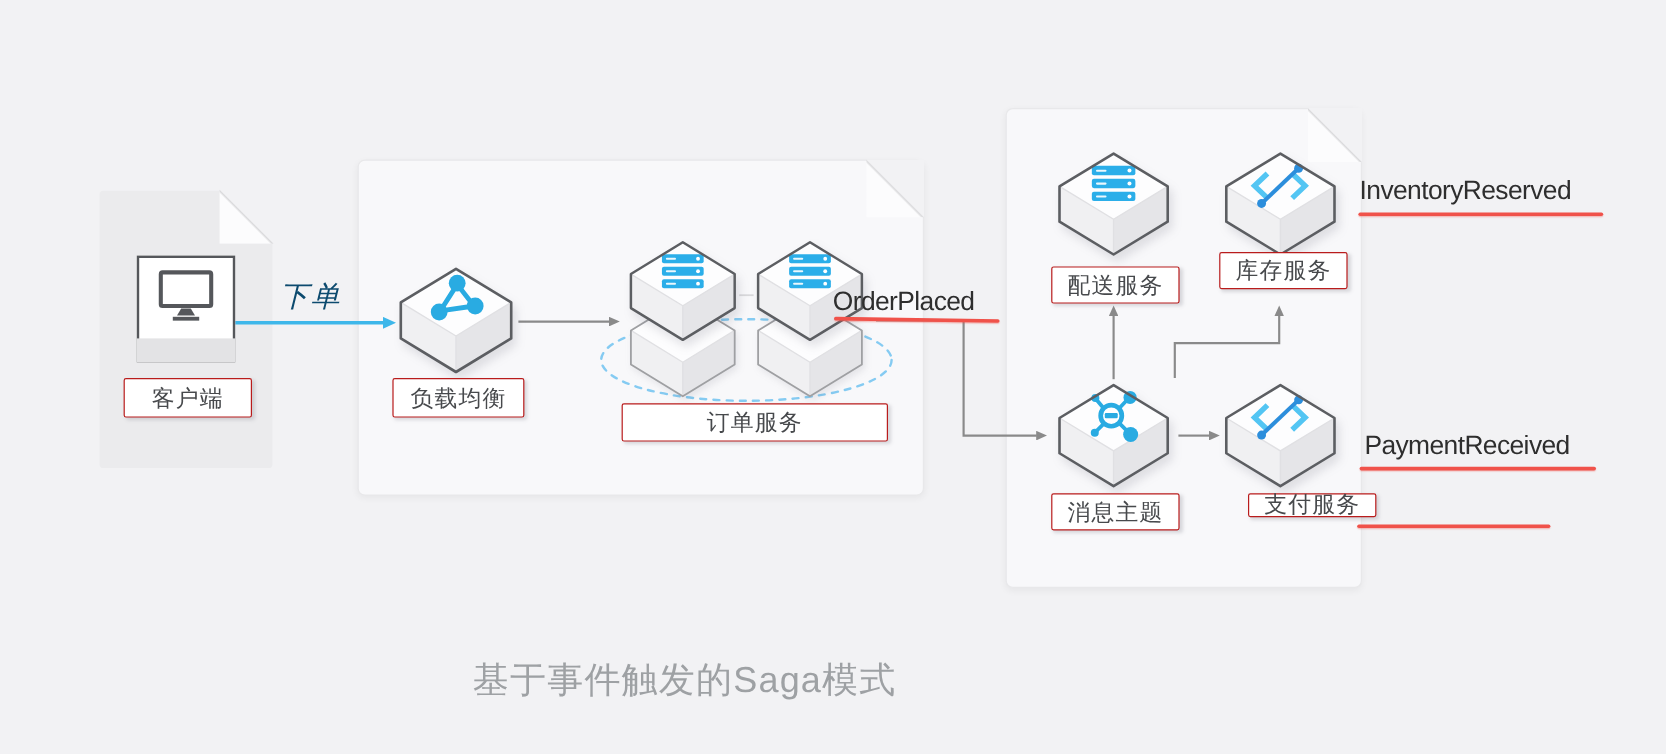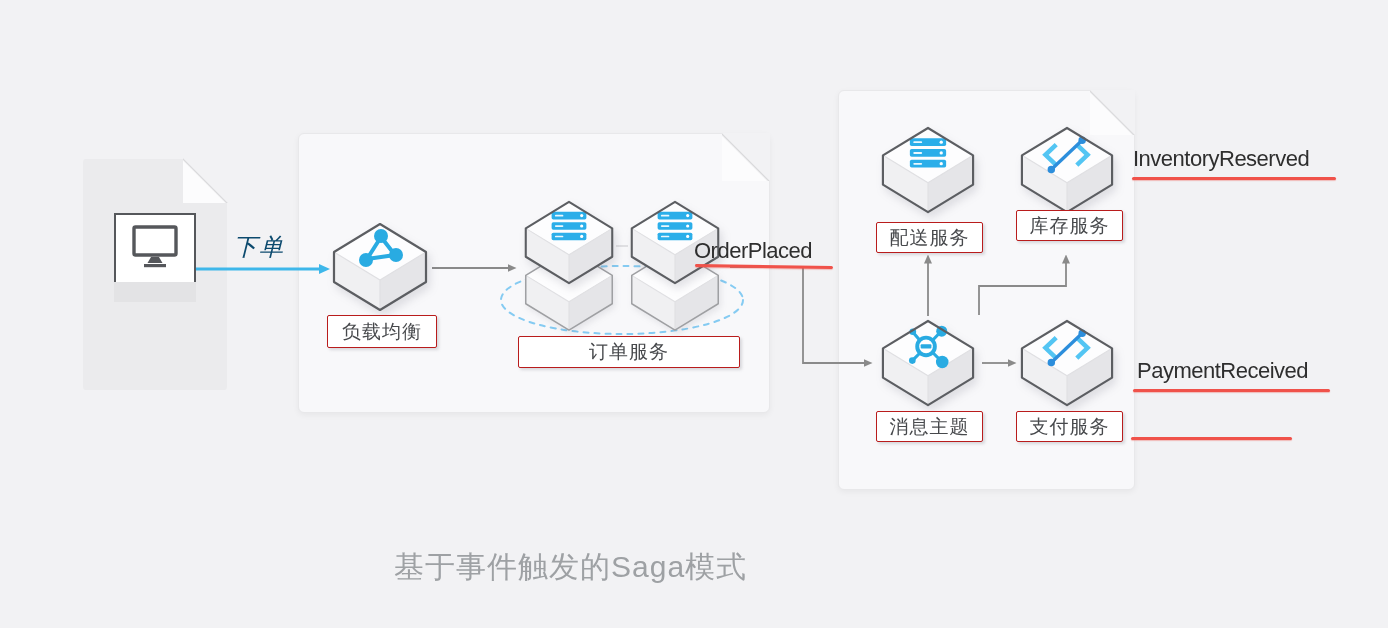--- a/index.html
+++ b/index.html
@@ -266,26 +266,27 @@
        <path d="M4,30 50,58 96,30 M50,58 50,88" fill="none" stroke="#e0e0e3" stroke-width="1.2"></path>
        <polyline points="39,19 28,29.5 39,40" fill="none" stroke="#53c5f3" stroke-width="4.6"></polyline>
      <polyline points="60,19 71,29.5 60,40" fill="none" stroke="#53c5f3" stroke-width="4.6"></polyline>
      <line x1="65.5" y1="14.5" x2="34" y2="44.5" stroke="#2c8edc" stroke-width="3.4"></line>
      <circle cx="65.5" cy="14.5" r="3.8" fill="#2c8edc"></circle>
         <circle cx="34" cy="44.5" r="3.8" fill="#2c8edc"></circle>
        <path d="M50,2 96,30 96,60 50,88 4,60 4,30 Z" fill="none" stroke="#5c5e62" stroke-width="2.2" stroke-linejoin="round"></path>
      </svg>
     </div>
 
+  <div class="chip" style="left:103px;top:315px;width:107px">客户端</div>
   <div class="chip" style="left:327px;top:315px;width:110px">负载均衡</div>
   <div class="chip" style="left:518px;top:336px;width:222px;height:32px">订单服务</div>
   <div class="chip" style="left:876px;top:222px;width:107px;height:31px">配送服务</div>
   <div class="chip" style="left:1016px;top:210px;width:107px;height:31px">库存服务</div>
   <div class="chip" style="left:876px;top:411px;width:107px;height:31px">消息主题</div>
-  <div class="chip" style="left:1016px;top:411px;width:107px;height:31px">支付服务</div>
+  <div class="chip" style="left:1040px;top:411px;width:107px;height:20px">支付服务</div>
 
   <div class="cn-label" style="left:233px;top:231px">下单</div>
 
   <div class="evt" style="left:694px;top:239px">OrderPlaced</div>
   <div class="uline" style="left:695px;top:265px;width:138px;transform:rotate(0.8deg)"></div>
 
   <div class="evt" style="left:1133px;top:147px">InventoryReserved</div>
   <div class="uline" style="left:1132px;top:177px;width:204px"></div>
 
   <div class="evt" style="left:1137px;top:359px">PaymentReceived</div>

